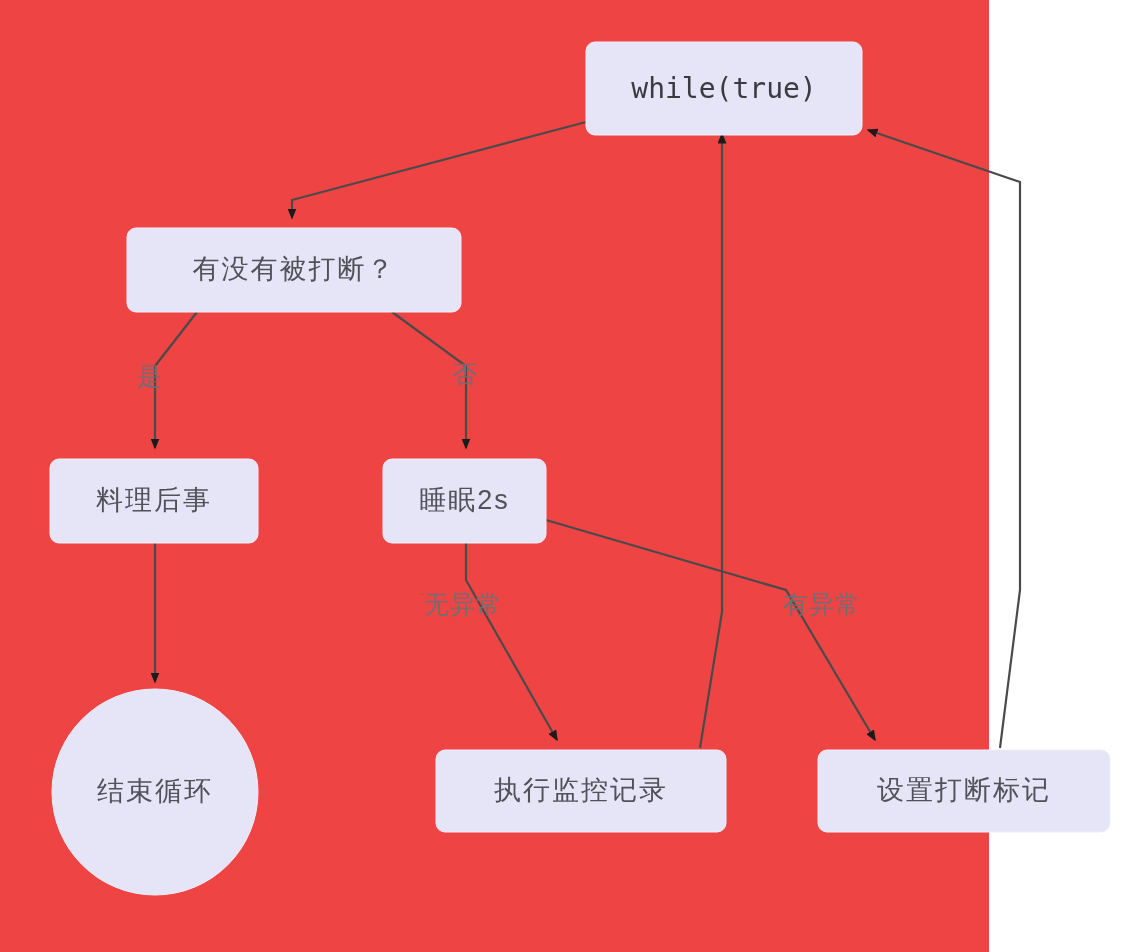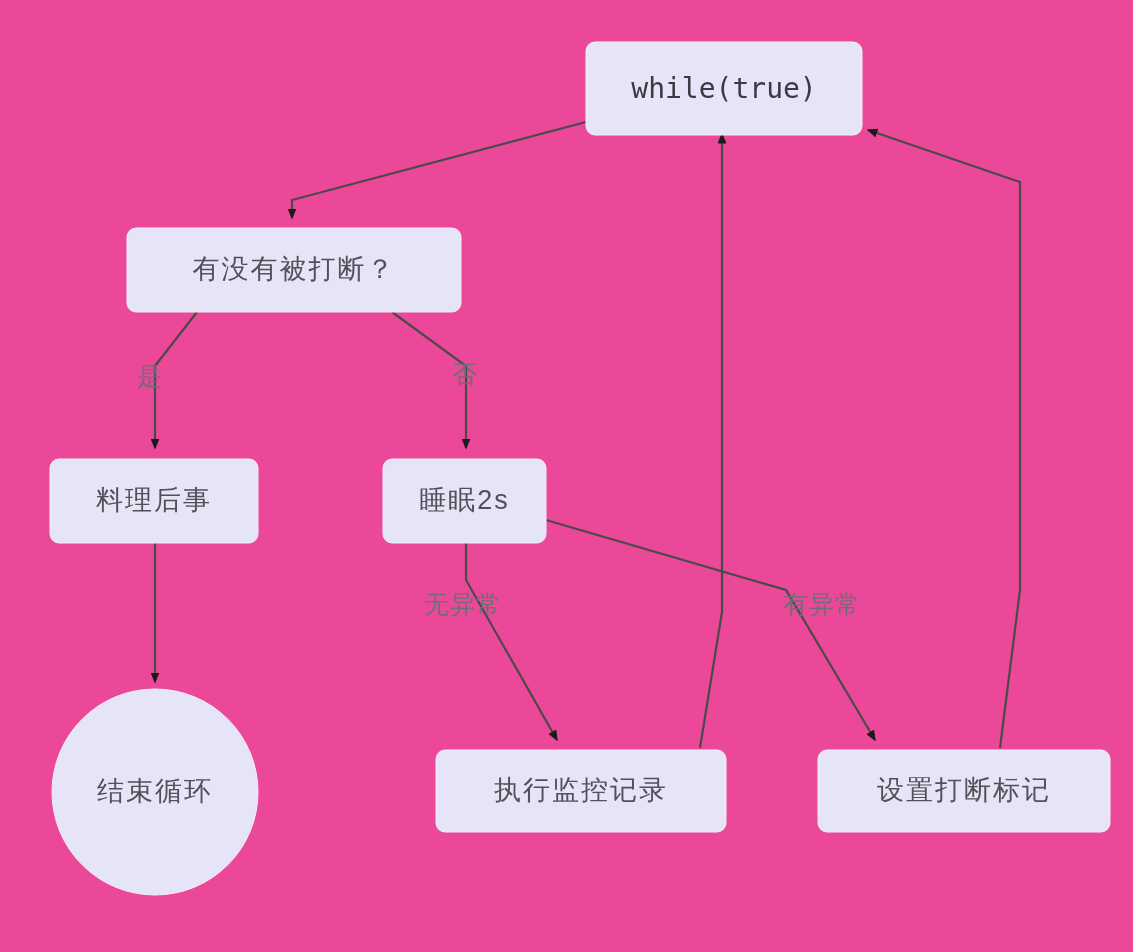--- a/index.html
+++ b/index.html
@@ -8,23 +8,23 @@
     background: #ffffff;
   }
   body {
     width: 1138px;
     height: 952px;
     font-family: "Liberation Sans", "DejaVu Sans", sans-serif;
     overflow: hidden;
   }
   #diagram-root {
     position: relative;
-    width: 1133px;
+    width: 989px;
     height: 952px;
-    background: #ec4899;
+    background: #ef4444;
   }
   svg#flowchart {
     display: block;
     width: 1138px;
     height: 952px;
   }
   .node-shape {
     fill: #e6e4f7;
     stroke: #efeef9;
     stroke-width: 1;

